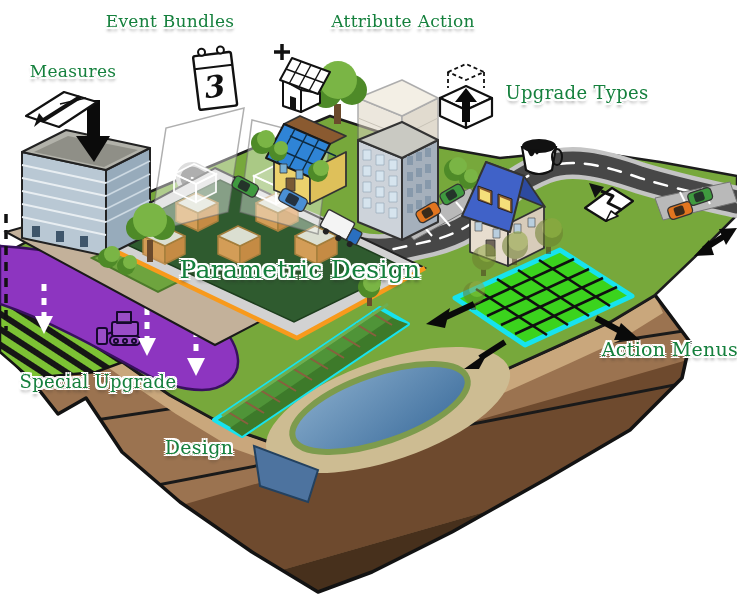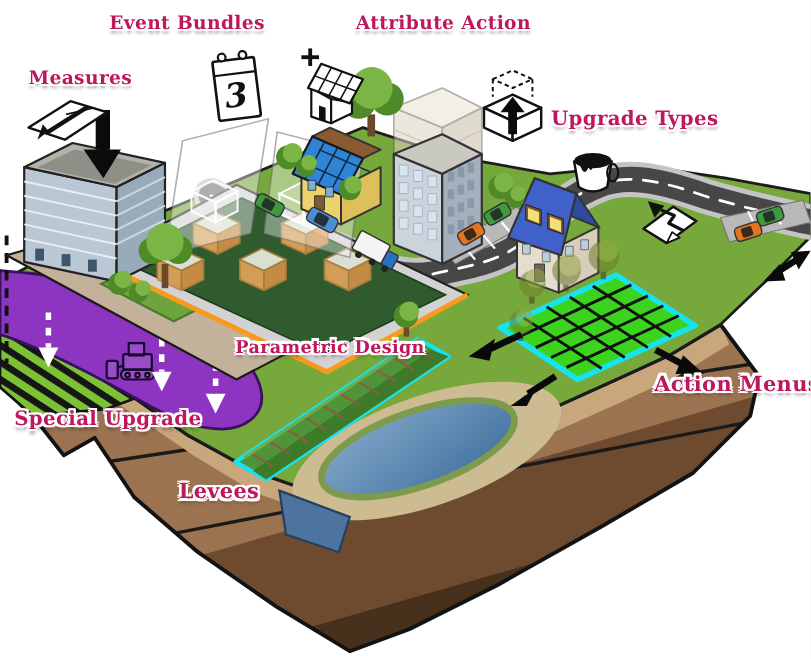--- a/index.html
+++ b/index.html
@@ -3,27 +3,27 @@
 <meta charset="utf-8">
 <style>
   html,body{margin:0;padding:0;background:#fff;}
   .stage{
     position:relative;width:737px;height:599px;background:#ffffff;
     font-family:"DejaVu Serif","Liberation Serif",serif;overflow:hidden;
   }
   .stage svg{position:absolute;left:0;top:0;}
   .lbl{
     position:absolute;transform:translate(-50%,-50%);
-    font-weight:bold;color:#be185d;white-space:nowrap;letter-spacing:.3px;
+    font-weight:normal;color:#15803d;white-space:nowrap;letter-spacing:.3px;
     text-shadow:
       -2px -2px 0 #fff, 2px -2px 0 #fff, -2px 2px 0 #fff, 2px 2px 0 #fff,
       -2px 0 0 #fff, 2px 0 0 #fff, 0 -2px 0 #fff, 0 2px 0 #fff,
       0 4px 3px rgba(40,40,40,.45);
   }
-  .s17{font-size:17px;} .s18{font-size:18px;} .s19{font-size:19px;} .s20{font-size:16px;margin-top:46px;}
+  .s17{font-size:17px;} .s18{font-size:18px;} .s19{font-size:19px;} .s20{font-size:25px;}
 </style>
 </head>
 <body>
 
 <div class="stage">
 <svg width="737" height="599" viewBox="0 0 737 599">
   <defs>
     <pattern id="hatch" patternUnits="userSpaceOnUse" width="13" height="13" patternTransform="rotate(33)">
       <rect width="13" height="13" fill="#7cc234"></rect>
       <rect width="13" height="6" fill="#161616"></rect>
@@ -444,18 +444,18 @@
     <polygon points="585,208 612,188 633,201 606,221" fill="#fff" stroke="#111" stroke-width="2.2"></polygon>
     <polygon points="606,221 611,211 618,216" fill="#fff" stroke="#111" stroke-width="1.6"></polygon>
     <path d="M622,210 L608,203 L613,196 L601,191" fill="none" stroke="#111" stroke-width="3"></path>
     <polygon points="589,183 604,187 595,198" fill="#111"></polygon>
   </g>
 </svg>
 
 <div class="lbl s17" style="left:73px;top:71px">Measures</div>
 <div class="lbl s17" style="left:170px;top:21px">Event Bundles</div>
 <div class="lbl s17" style="left:403px;top:21px">Attribute Action</div>
-<div class="lbl s18" style="left:577px;top:108px">Upgrade Types</div>
+<div class="lbl s18" style="left:577px;top:92px">Upgrade Types</div>
 <div class="lbl s20" style="left:300px;top:269px">Parametric Design</div>
 <div class="lbl s19" style="left:670px;top:349px">Action Menus</div>
 <div class="lbl s18" style="left:98px;top:381px">Special Upgrade</div>
-<div class="lbl s19" style="left:199px;top:447px">Levees</div>
+<div class="lbl s19" style="left:199px;top:447px">Design</div>
 </div>
 
 </body></html>

